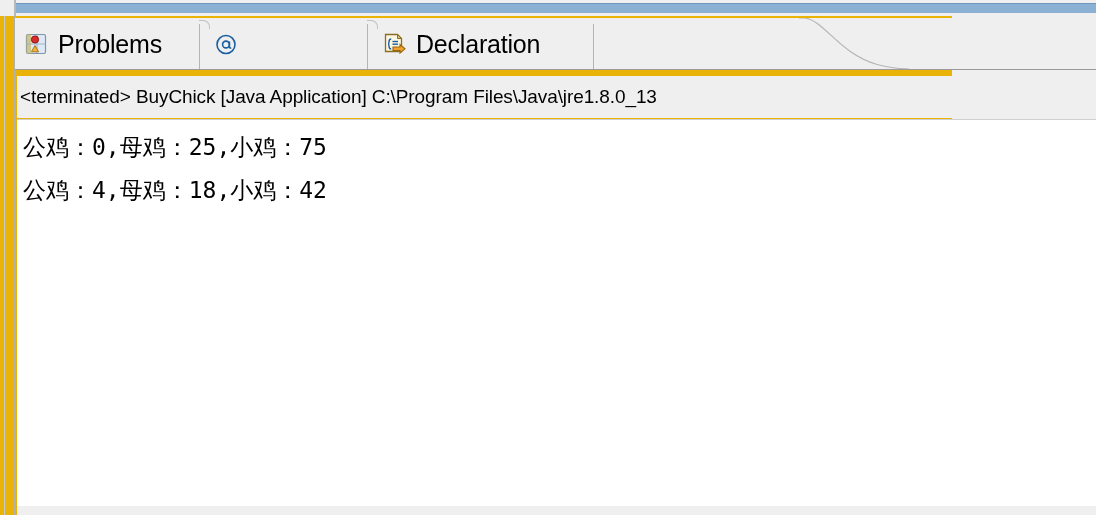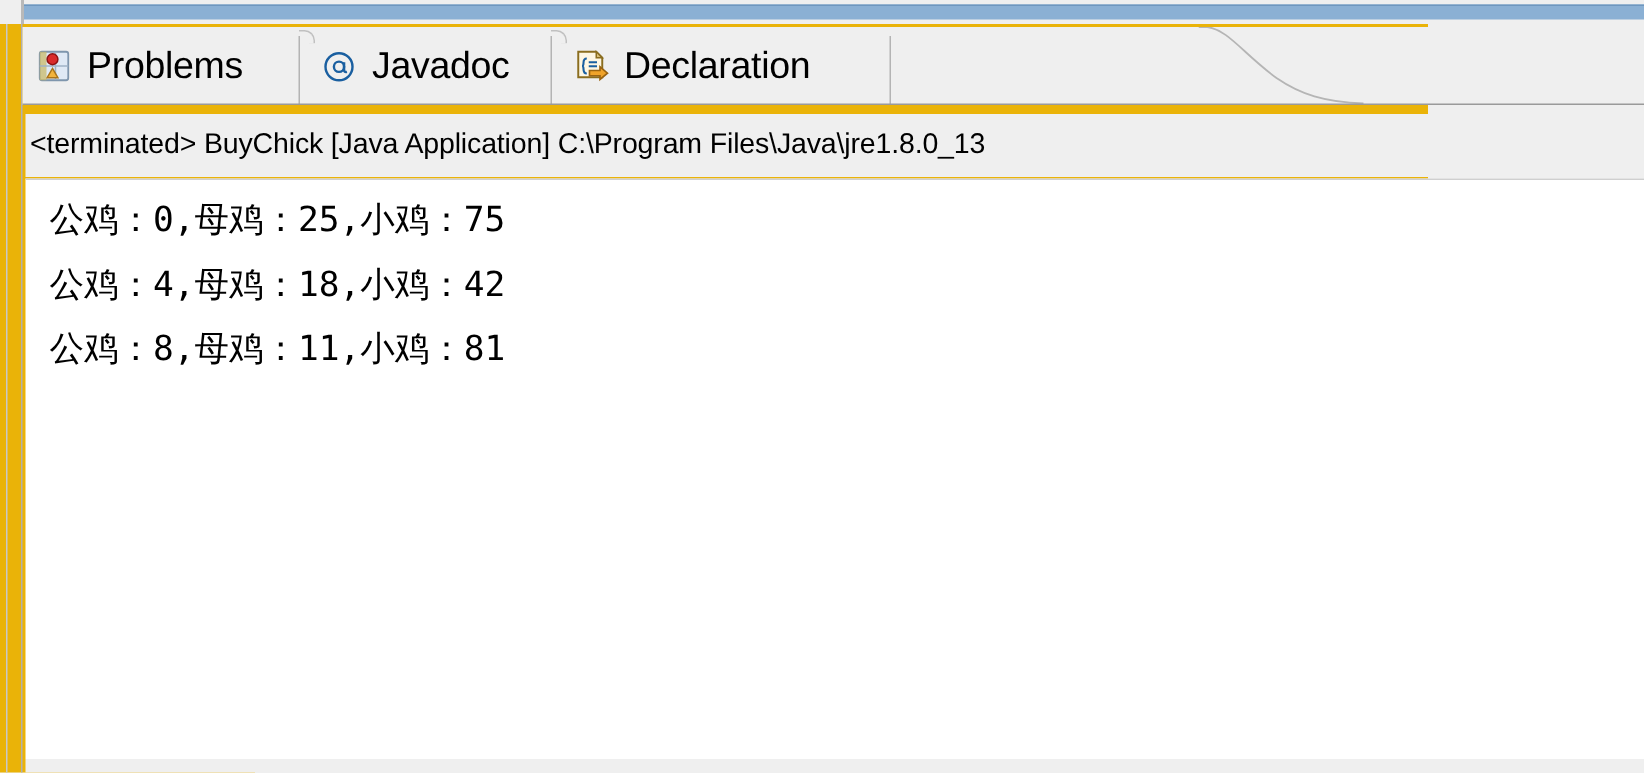--- a/index.html
+++ b/index.html
@@ -147,21 +147,21 @@
   .console-area {
     position: absolute;
     left: 17px; top: 119px;
     width: 1079px; height: 387px;
     background: #ffffff;
     border-top: 1px solid #cfcfcf;
     box-sizing: border-box;
     overflow: hidden;
   }
   .console-inner {
-    padding: 6px 0 0 16px;
+    padding: 6px 0 0 6px;
   }
   .console-line {
     font-family: "DejaVu Sans Mono", monospace;
     font-size: 23px;
     line-height: 43px;
     color: #000000;
     white-space: pre;
   }
   .bottom-strip {
     position: absolute;
@@ -203,21 +203,20 @@
     <div class="tab-sep-cap" style="left:184px; top:2px;"></div>
 
     <div class="tab" id="tab-javadoc" style="left:190px;">
       <span class="tab-icon">
         <svg width="26" height="26" viewBox="0 0 26 26">
           <circle cx="13" cy="13.5" r="9" fill="none" stroke="#1a5fa0" stroke-width="1.6"></circle>
           <circle cx="13" cy="13.5" r="3.4" fill="none" stroke="#1a5fa0" stroke-width="1.6"></circle>
           <path d="M16.4 10.5 L16.4 15.6 Q16.4 17.4 18.3 16.9" fill="none" stroke="#1a5fa0" stroke-width="1.6"></path>
         </svg>
       </span>
-      <span class="tab-label">Javadoc</span>
     </div>
 
     <div class="tab-sep" style="left:352px;"></div>
     <div class="tab-sep-cap" style="left:352px; top:2px;"></div>
 
     <div class="tab" id="tab-declaration" style="left:358px;">
       <span class="tab-icon">
         <svg width="26" height="26" viewBox="0 0 26 26">
           <path d="M4.5 3.5 H16.5 L20.5 7.5 V20.5 H4.5 Z" fill="#fdf6e3" stroke="#8a6d1f" stroke-width="1.3"></path>
           <path d="M16.5 3.5 V7.5 H20.5 Z" fill="#d9bf78" stroke="#8a6d1f" stroke-width="1"></path>
@@ -241,18 +240,17 @@
   <div class="tabbar-bottom-line"></div>
 
   <div class="term-line">
     <span class="term-text">&lt;terminated&gt; BuyChick [Java Application] C:\Program Files\Java\jre1.8.0_13</span>
   </div>
 
   <div class="console-area">
     <div class="console-inner">
       <div class="console-line">公鸡：0,母鸡：25,小鸡：75</div>
       <div class="console-line">公鸡：4,母鸡：18,小鸡：42</div>
-      <div class="console-line">公鸡：8,母鸡：11,小鸡：81</div>
     </div>
   </div>
 
   <div class="bottom-strip"></div>
 </div>
 
 </body></html>

